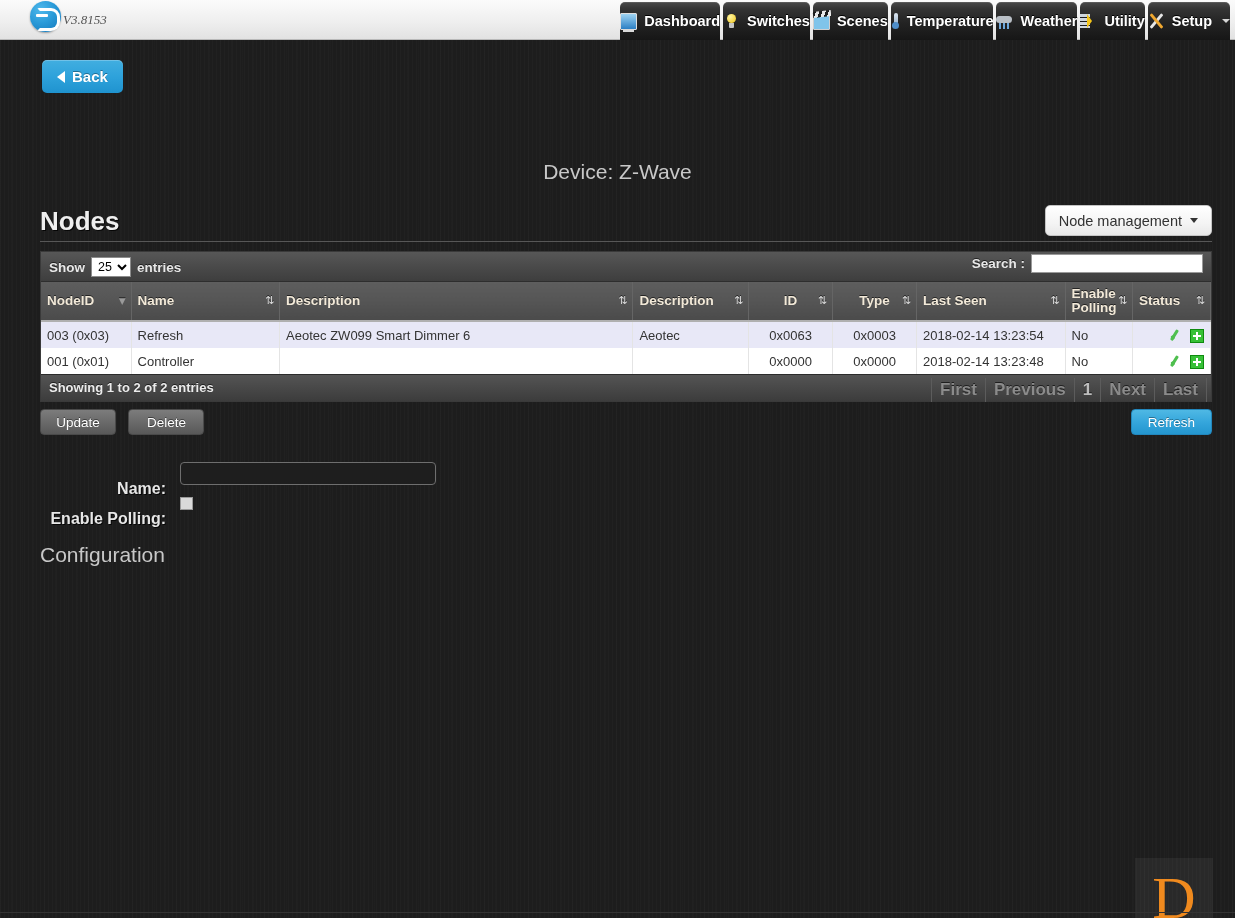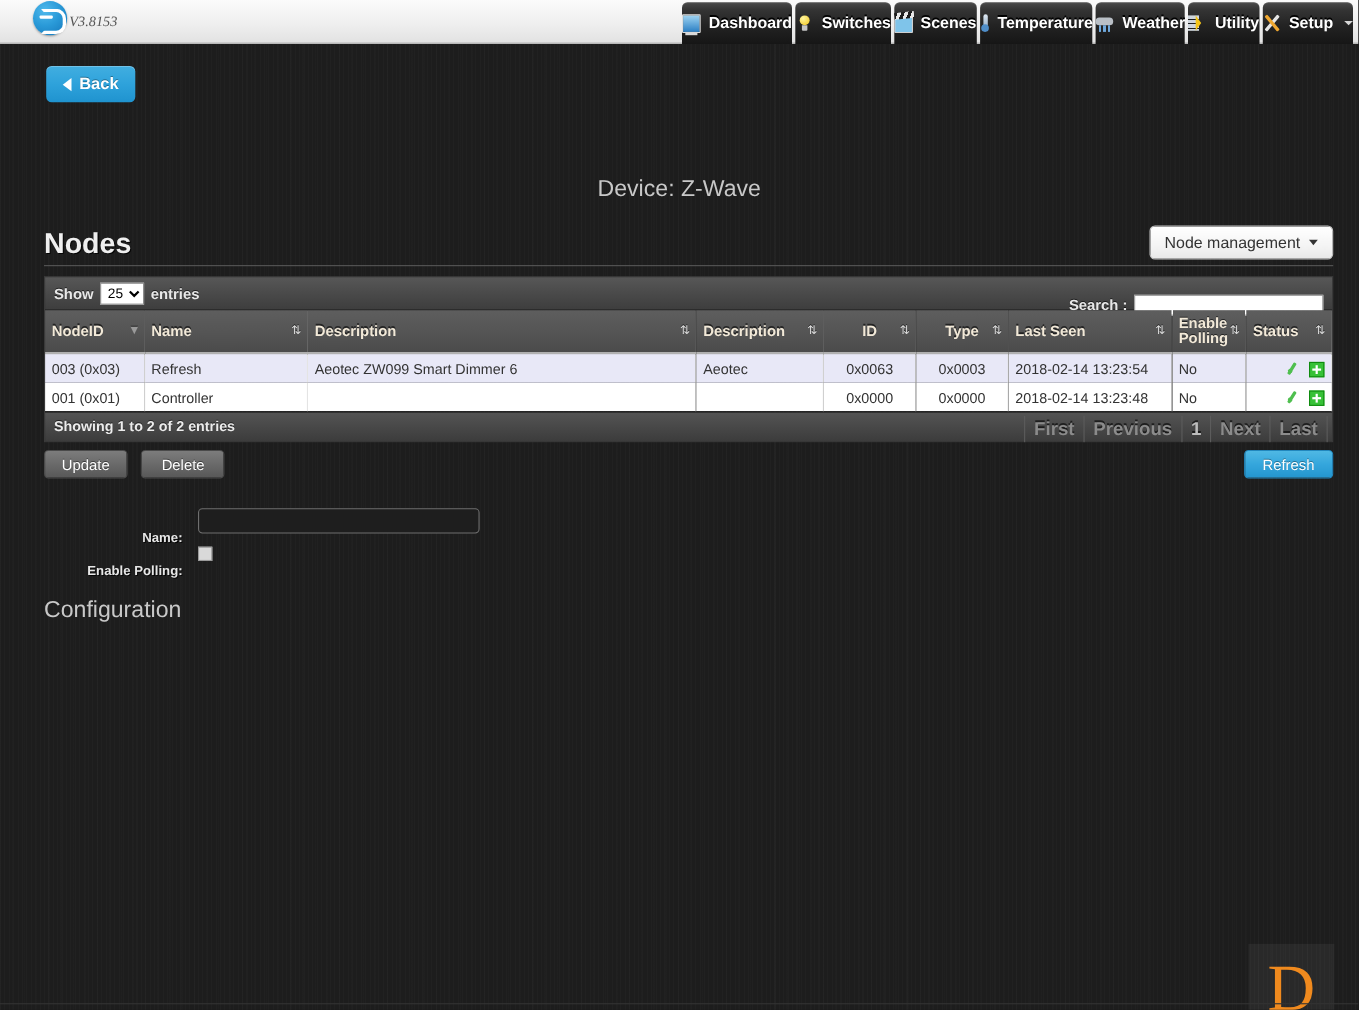--- a/index.html
+++ b/index.html
@@ -184,21 +184,21 @@
   }
   #dt-length select {
     font-family: "Liberation Sans", sans-serif;
     font-size: 12.5px;
     height: 20px;
     padding: 0 2px;
     background: #fff; color: #000;
     border: 1px solid #8c8c8c;
   }
   #dt-filter {
-    position: absolute; right: 8px; top: 16px;
+    position: absolute; right: 8px; top: 2px;
     display: flex; align-items: center; gap: 6px;
     color: #e8e8e8; font-size: 13.5px; font-weight: bold;
     text-shadow: 0 -1px 0 rgba(0,0,0,0.6);
   }
   #dt-filter input {
     width: 172px; height: 19px;
     border: 1px solid #9a9a9a;
     background: #fff;
     font-family: "Liberation Sans", sans-serif;
     font-size: 12px;
@@ -308,21 +308,21 @@
     color: #fff; font-size: 13.5px;
     text-shadow: 0 -1px 0 rgba(0,0,0,0.35);
     cursor: pointer;
   }
 
   
   #edit-form { margin-top: 12px; }
   .frow { display: flex; align-items: center; margin-bottom: 6px; height: 24px; }
   .flabel {
     width: 140px; text-align: right; padding-right: 14px;
-    color: #e7e7e7; font-size: 12px; font-weight: bold;
+    color: #e7e7e7; font-size: 16px; font-weight: bold;
     text-shadow: 1px 1px 0 rgba(0,0,0,0.8);
     margin-top: 32px;
   }
   #name-input {
     width: 256px; height: 23px;
     background: #1e1e1e;
     border: 1px solid #6e6e6e;
     border-radius: 4px;
     color: #e0e0e0;
     font-family: "Liberation Sans", sans-serif;

